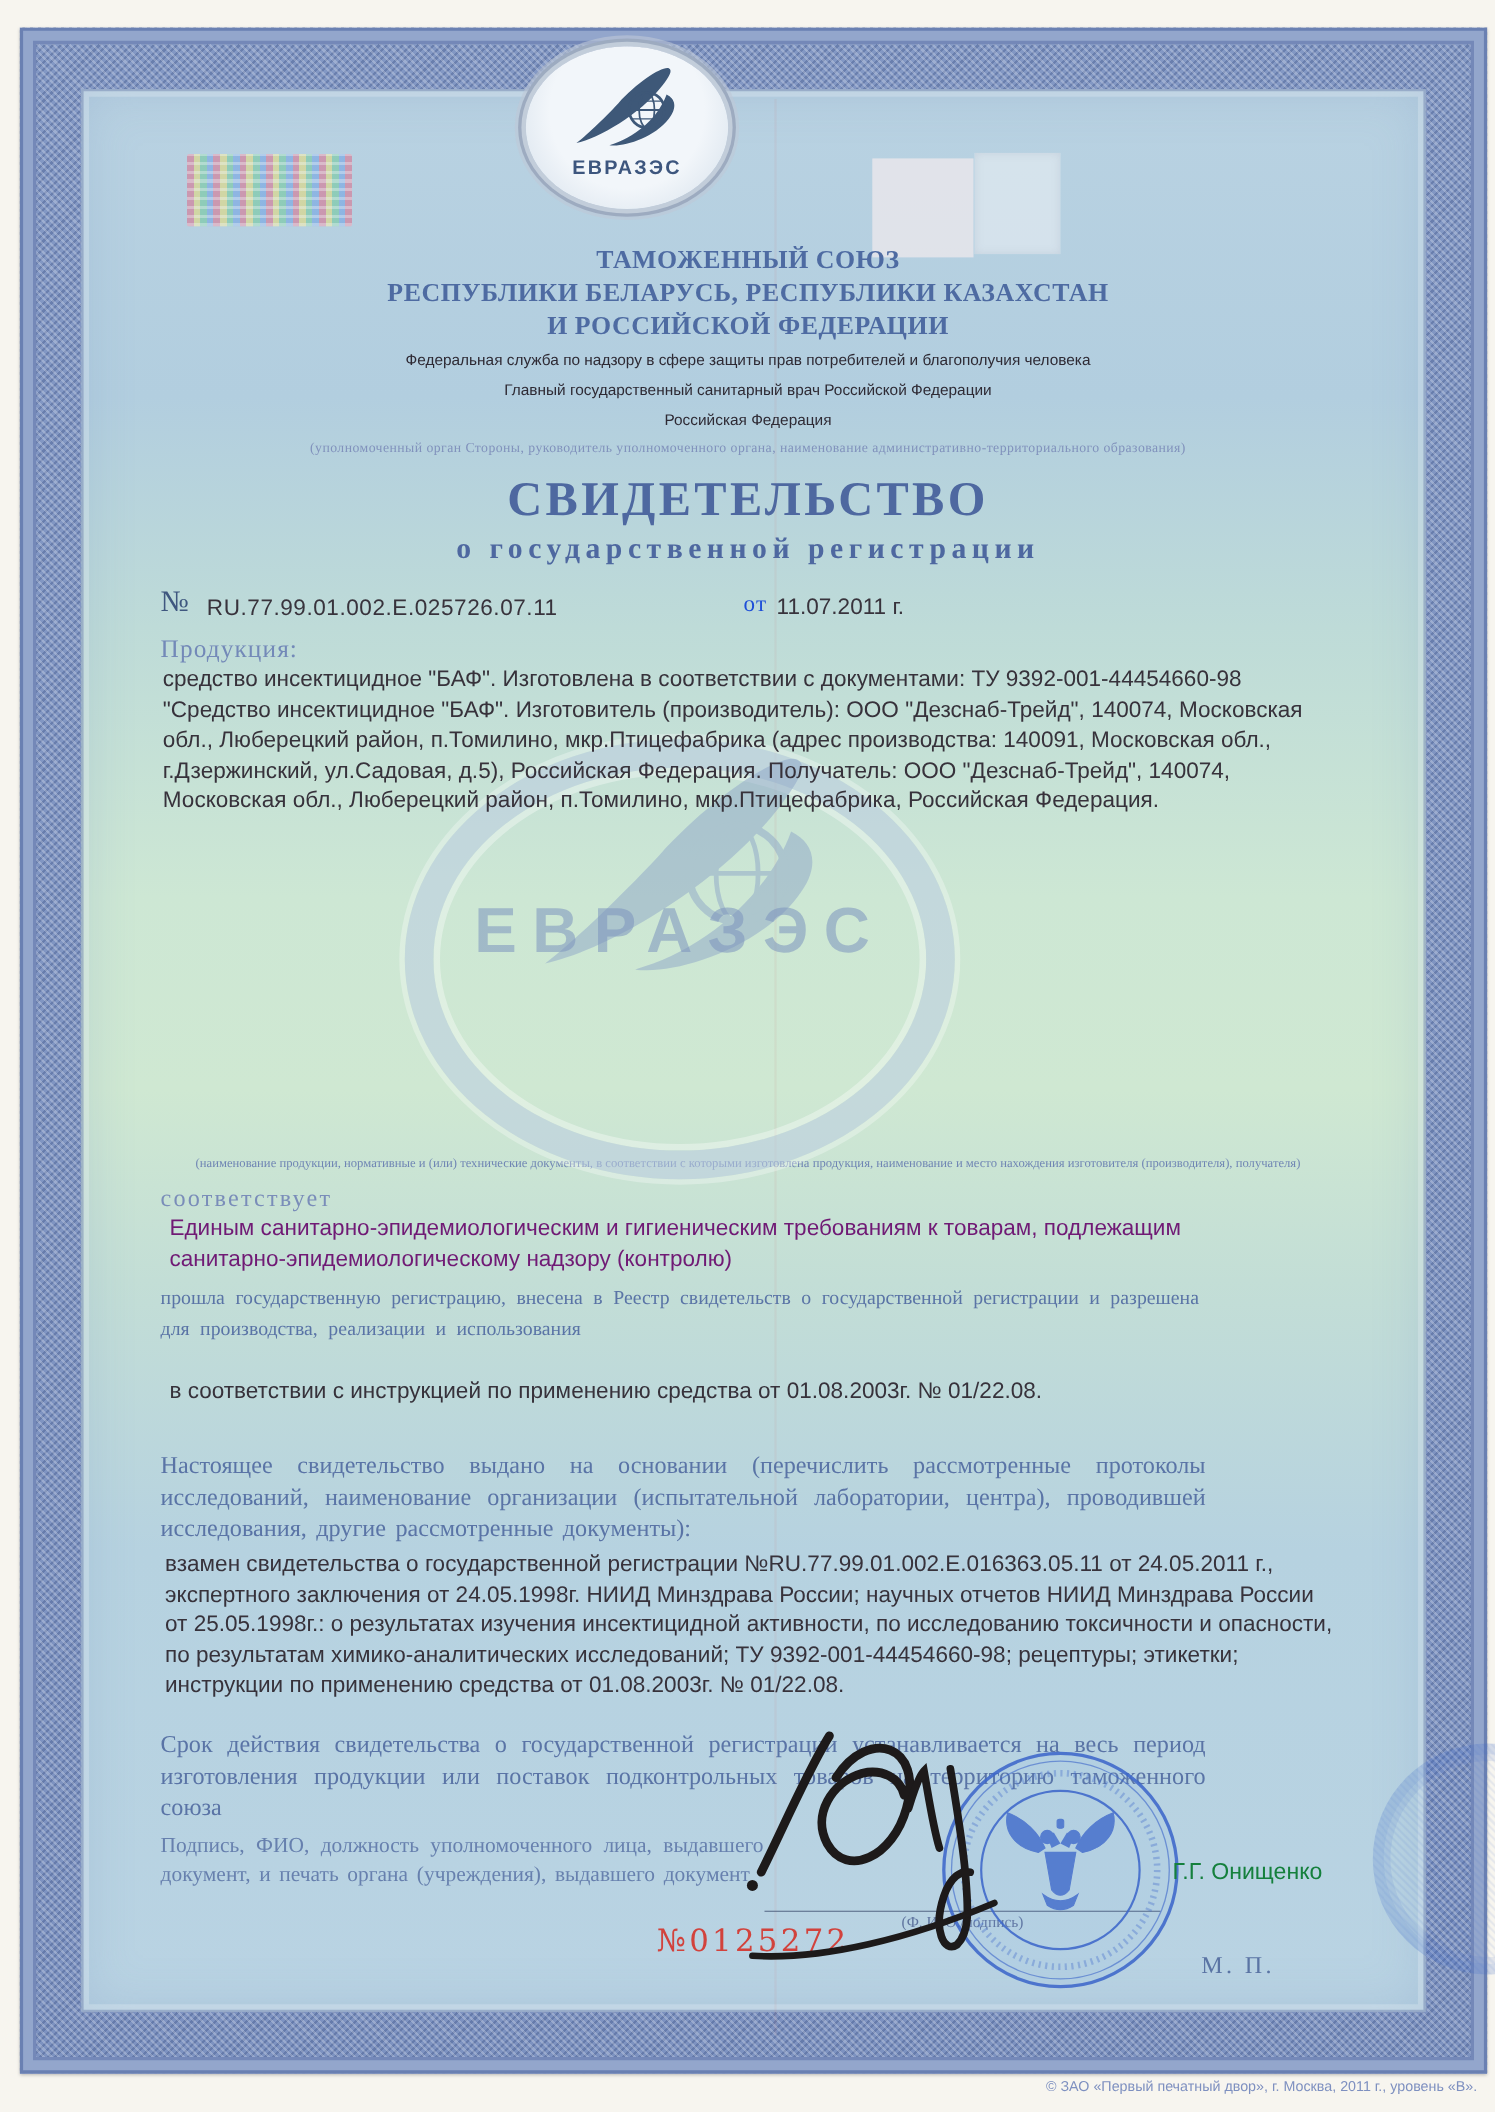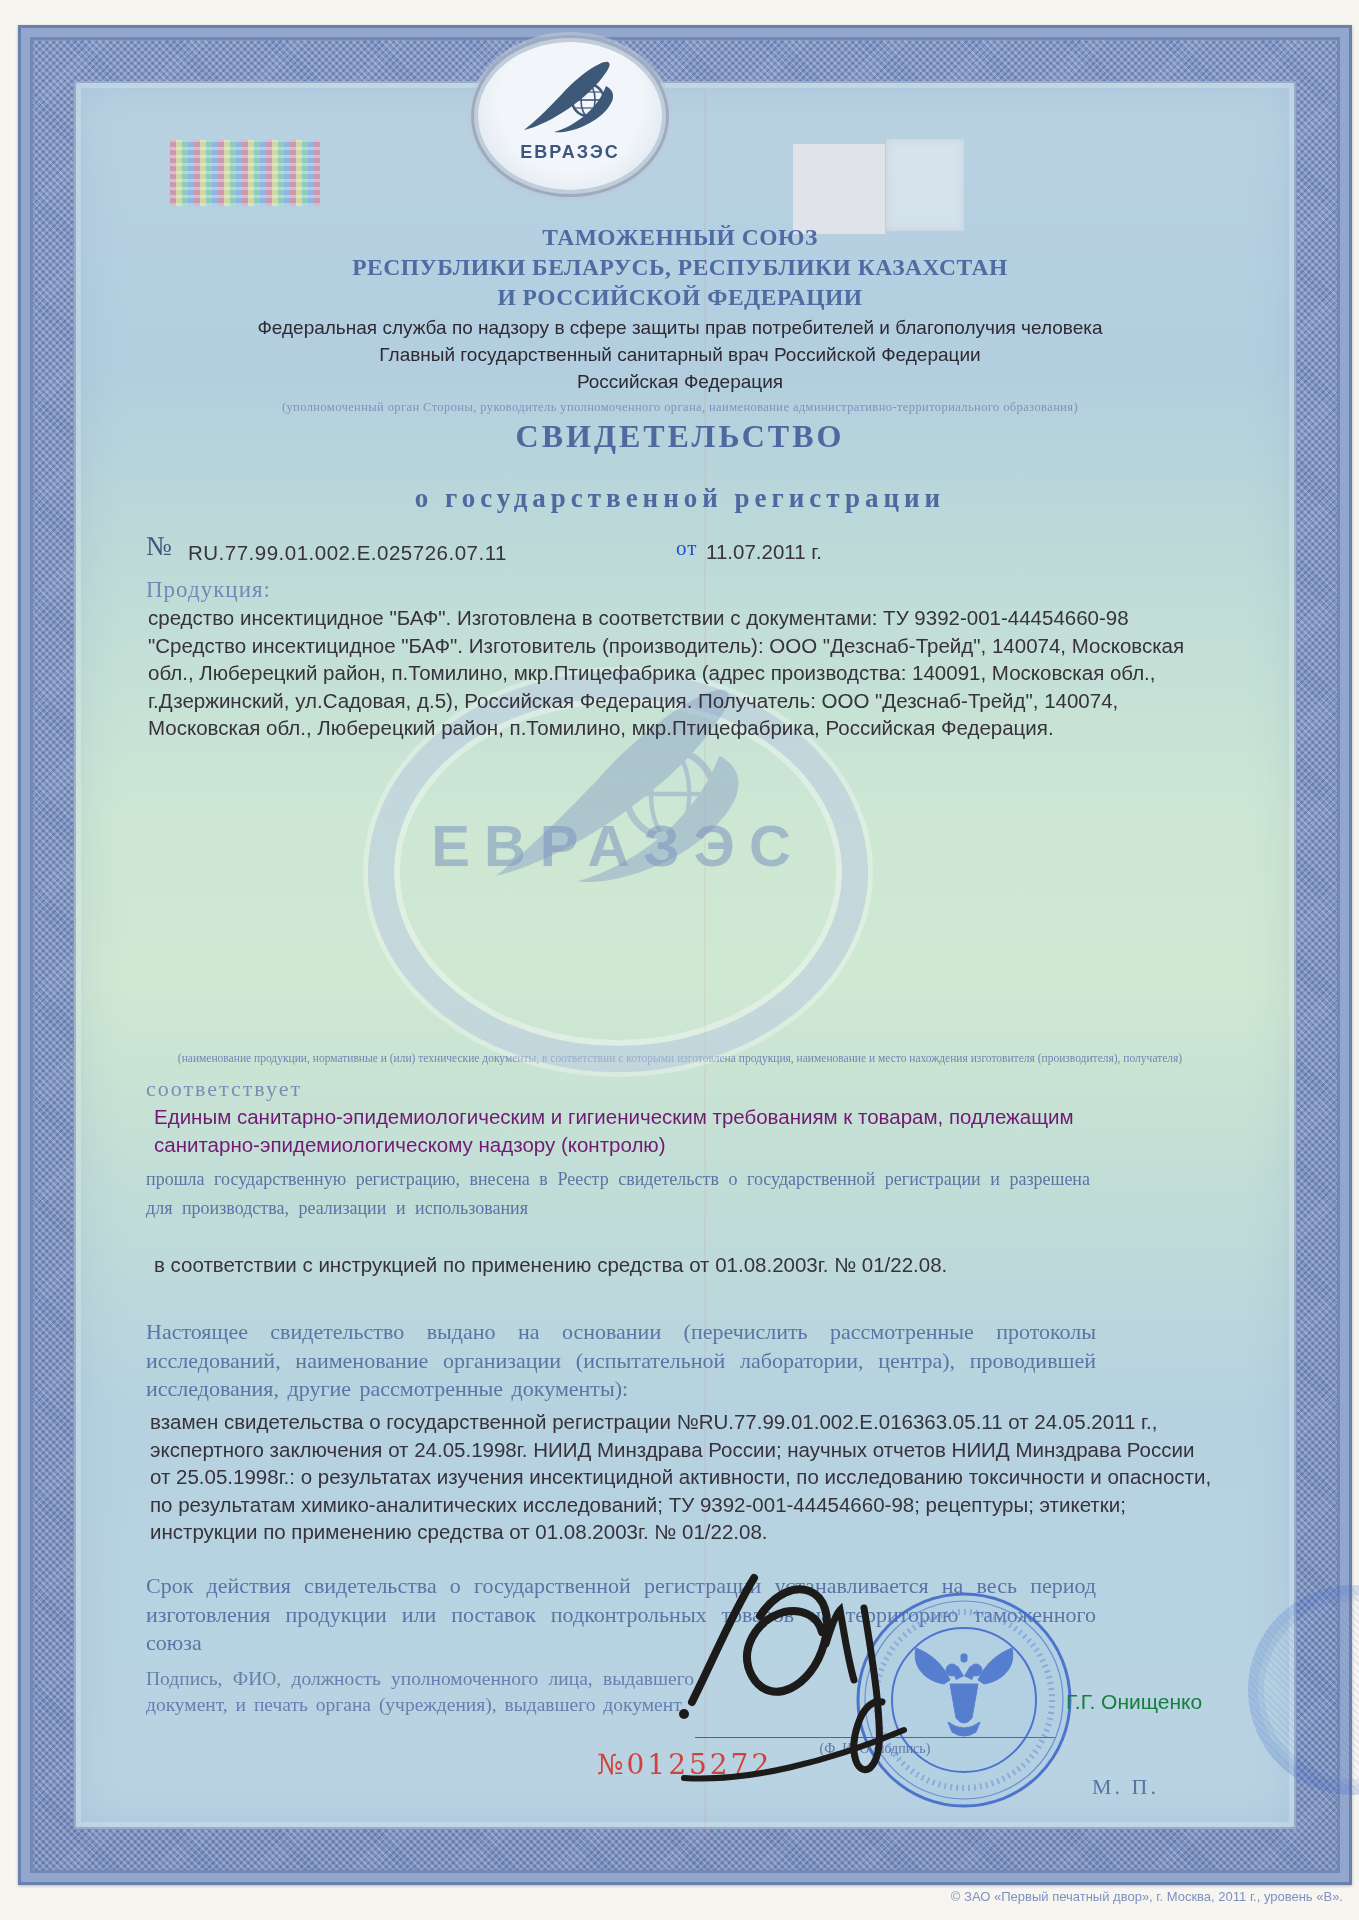--- a/index.html
+++ b/index.html
@@ -26,24 +26,24 @@
   
   .holo{left:170px;top:140px;width:150px;height:66px;border-radius:2px;opacity:.85;
     background:
       repeating-linear-gradient(0deg, rgba(255,255,255,.35) 0 3px, rgba(255,255,255,0) 3px 8px),
       repeating-linear-gradient(90deg, rgba(226,88,120,.55) 0 6px, rgba(238,220,96,.55) 6px 12px, rgba(96,198,140,.55) 12px 18px, rgba(96,150,228,.55) 18px 24px);}
   .patch1{left:793px;top:144px;width:92px;height:90px;background:rgba(248,236,238,.65);}
   .patch2{left:886px;top:139px;width:78px;height:92px;background:rgba(234,238,244,.6);box-shadow:inset 0 0 8px rgba(150,160,180,.25);}
   
   .center-line{left:80px;width:1200px;text-align:center;}
   .union{top:222px;font-family:"Liberation Serif",serif;font-weight:bold;font-size:23.5px;line-height:30px;color:#4e6ba2;letter-spacing:.5px;}
-  .authority{top:314px;font-size:19px;line-height:27px;color:#2e2a34;}
+  .authority{top:314px;font-size:14px;line-height:27px;color:#2e2a34;}
   .small-note{font-family:"Liberation Serif",serif;color:#8192bc;}
   .note1{top:400px;font-size:12.5px;letter-spacing:.4px;}
-  .title{top:418px;font-family:"Liberation Serif",serif;font-weight:bold;font-size:32px;letter-spacing:3px;color:#4e68a0;}
+  .title{top:428px;font-family:"Liberation Serif",serif;font-weight:bold;font-size:44px;letter-spacing:3px;color:#4e68a0;}
   .subtitle{top:483px;font-family:"Liberation Serif",serif;font-weight:bold;font-size:27px;letter-spacing:5px;color:#4e68a0;}
   
   .no-sign{left:146px;top:531px;font-family:"Liberation Serif",serif;font-size:27px;color:#3f577f;}
   .no-value{left:188px;top:541px;font-size:20.5px;letter-spacing:.5px;color:#38333c;}
   .ot-label{left:676px;top:536px;font-family:"Liberation Serif",serif;font-size:21px;color:#1d4ed8;letter-spacing:1px;}
   .date-value{left:706px;top:540px;font-size:20.5px;color:#38333c;}
   
   .prod-label{left:146px;top:577px;font-family:"Liberation Serif",serif;font-size:23px;color:#7389b8;letter-spacing:1px;}
   .prod-text{left:148px;top:604px;width:1072px;font-size:20.5px;line-height:27.5px;color:#37323b;z-index:3;}
   .note2{top:1052px;left:100px;width:1160px;text-align:center;font-size:11.5px;color:#7086b4;}

